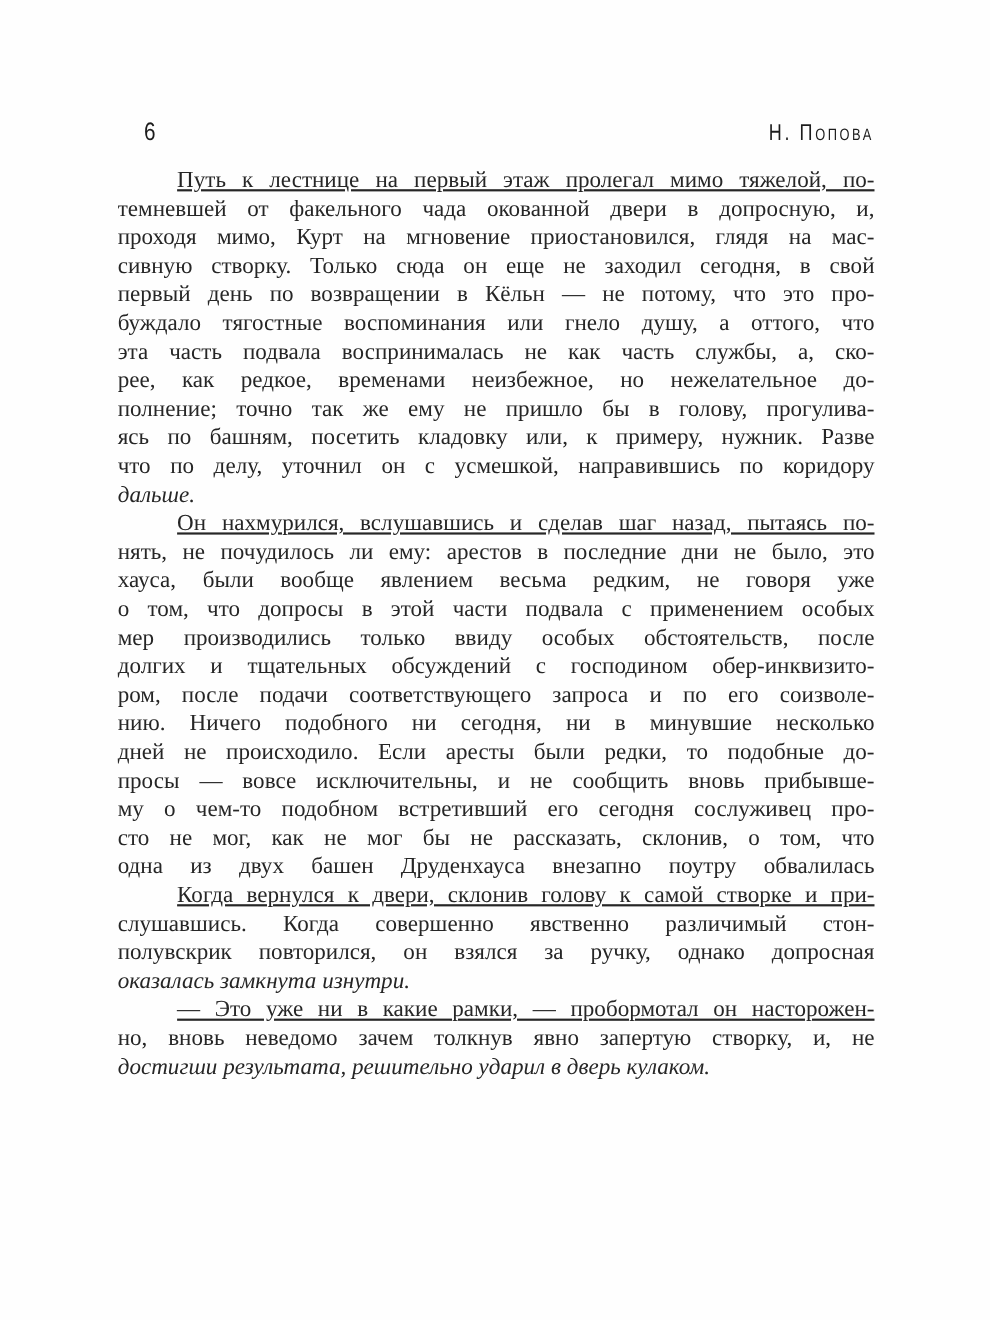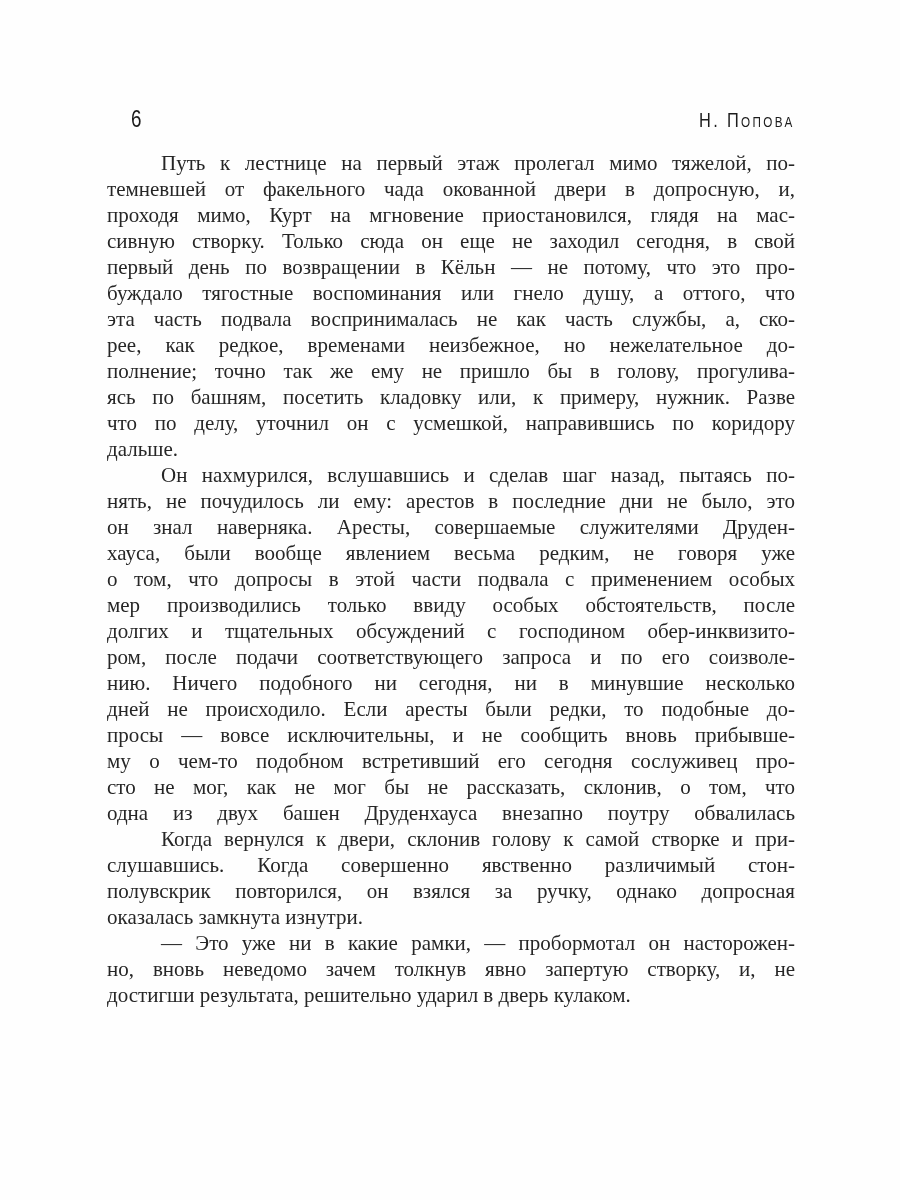--- a/index.html
+++ b/index.html
@@ -67,23 +67,25 @@
   }
   .line {
     height: 26px;
     white-space: nowrap;
     text-align: justify;
     text-align-last: justify;
     overflow: visible;
   }
   .line.para-start {
     text-indent: 54px;
+    text-decoration: underline;
   }
   .line.para-end {
     text-align-last: left;
+    font-style: italic;
   }
 </style>
 </head>
 <body>
 
 <div class="page">
   <div class="content">
     <div class="running-header">
       <span class="page-number">6</span>
       <span class="author-name">Н. Попова</span>
@@ -99,21 +101,20 @@
           <div class="line">эта часть подвала воспринималась не как часть службы, а, ско-</div>
           <div class="line">рее, как редкое, временами неизбежное, но нежелательное до-</div>
           <div class="line">полнение; точно так же ему не пришло бы в голову, прогулива-</div>
           <div class="line">ясь по башням, посетить кладовку или, к примеру, нужник. Разве</div>
           <div class="line">что по делу, уточнил он с усмешкой, направившись по коридору</div>
           <div class="line para-end">дальше.</div>
         </div>
         <div class="paragraph">
           <div class="line para-start">Он нахмурился, вслушавшись и сделав шаг назад, пытаясь по-</div>
           <div class="line">нять, не почудилось ли ему: арестов в последние дни не было, это</div>
-          <div class="line">он знал наверняка. Аресты, совершаемые служителями Друден-</div>
           <div class="line">хауса, были вообще явлением весьма редким, не говоря уже</div>
           <div class="line">о том, что допросы в этой части подвала с применением особых</div>
           <div class="line">мер производились только ввиду особых обстоятельств, после</div>
           <div class="line">долгих и тщательных обсуждений с господином обер-инквизито-</div>
           <div class="line">ром, после подачи соответствующего запроса и по его соизволе-</div>
           <div class="line">нию. Ничего подобного ни сегодня, ни в минувшие несколько</div>
           <div class="line">дней не происходило. Если аресты были редки, то подобные до-</div>
           <div class="line">просы — вовсе исключительны, и не сообщить вновь прибывше-</div>
           <div class="line">му о чем-то подобном встретивший его сегодня сослуживец про-</div>
           <div class="line">сто не мог, как не мог бы не рассказать, склонив, о том, что</div>

